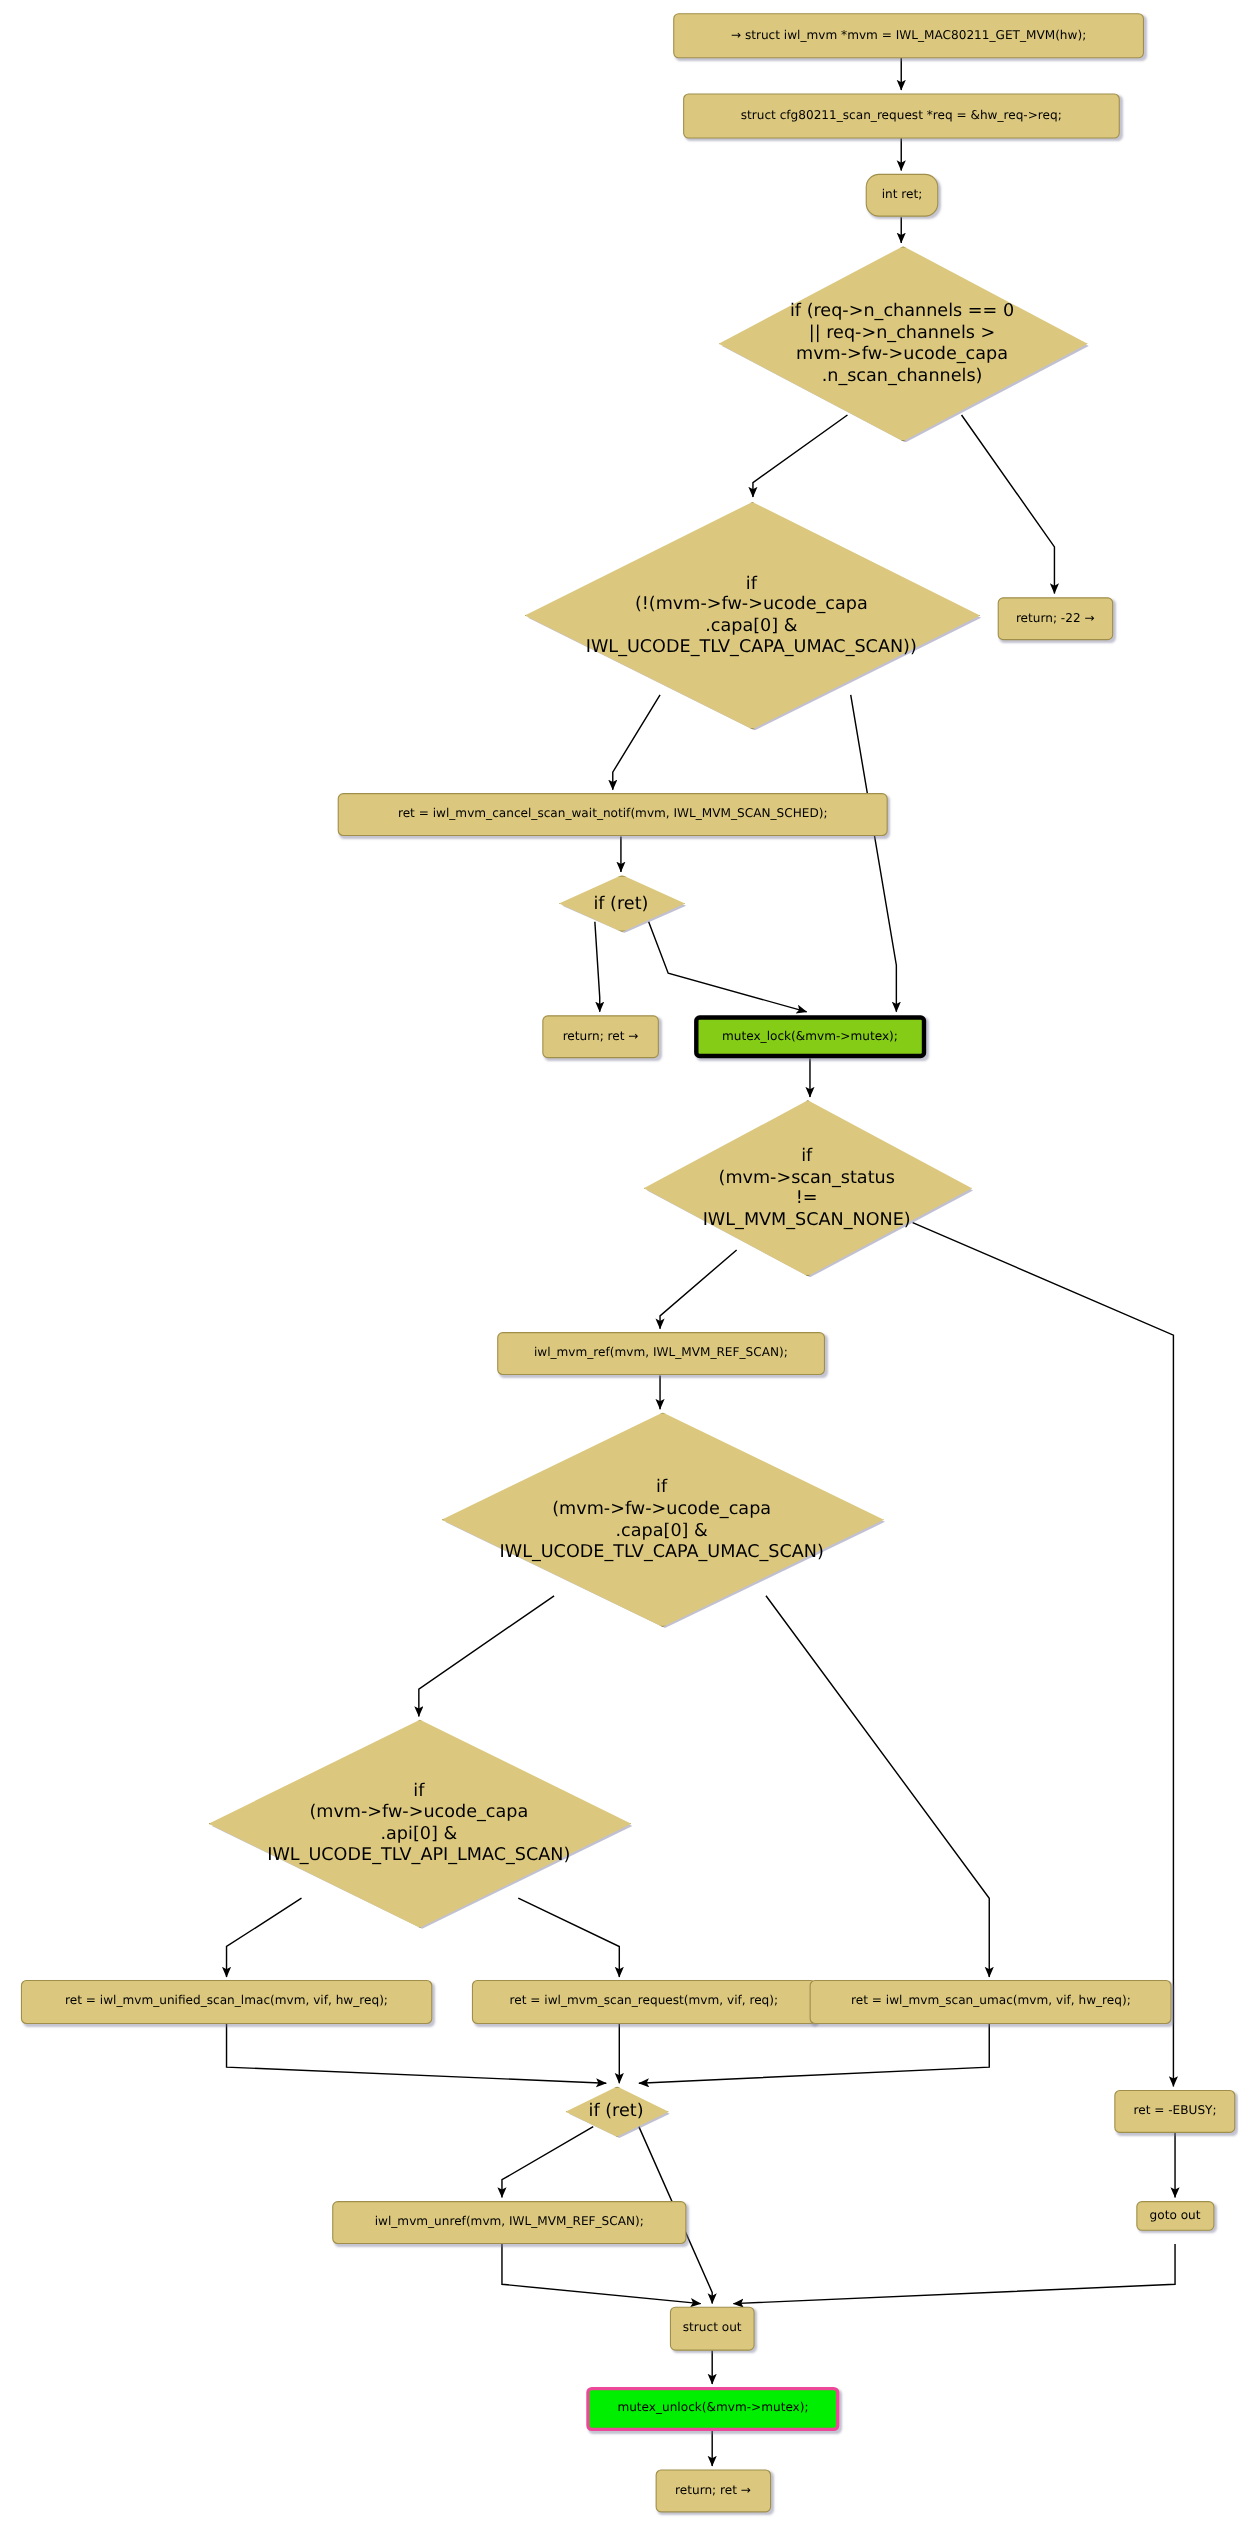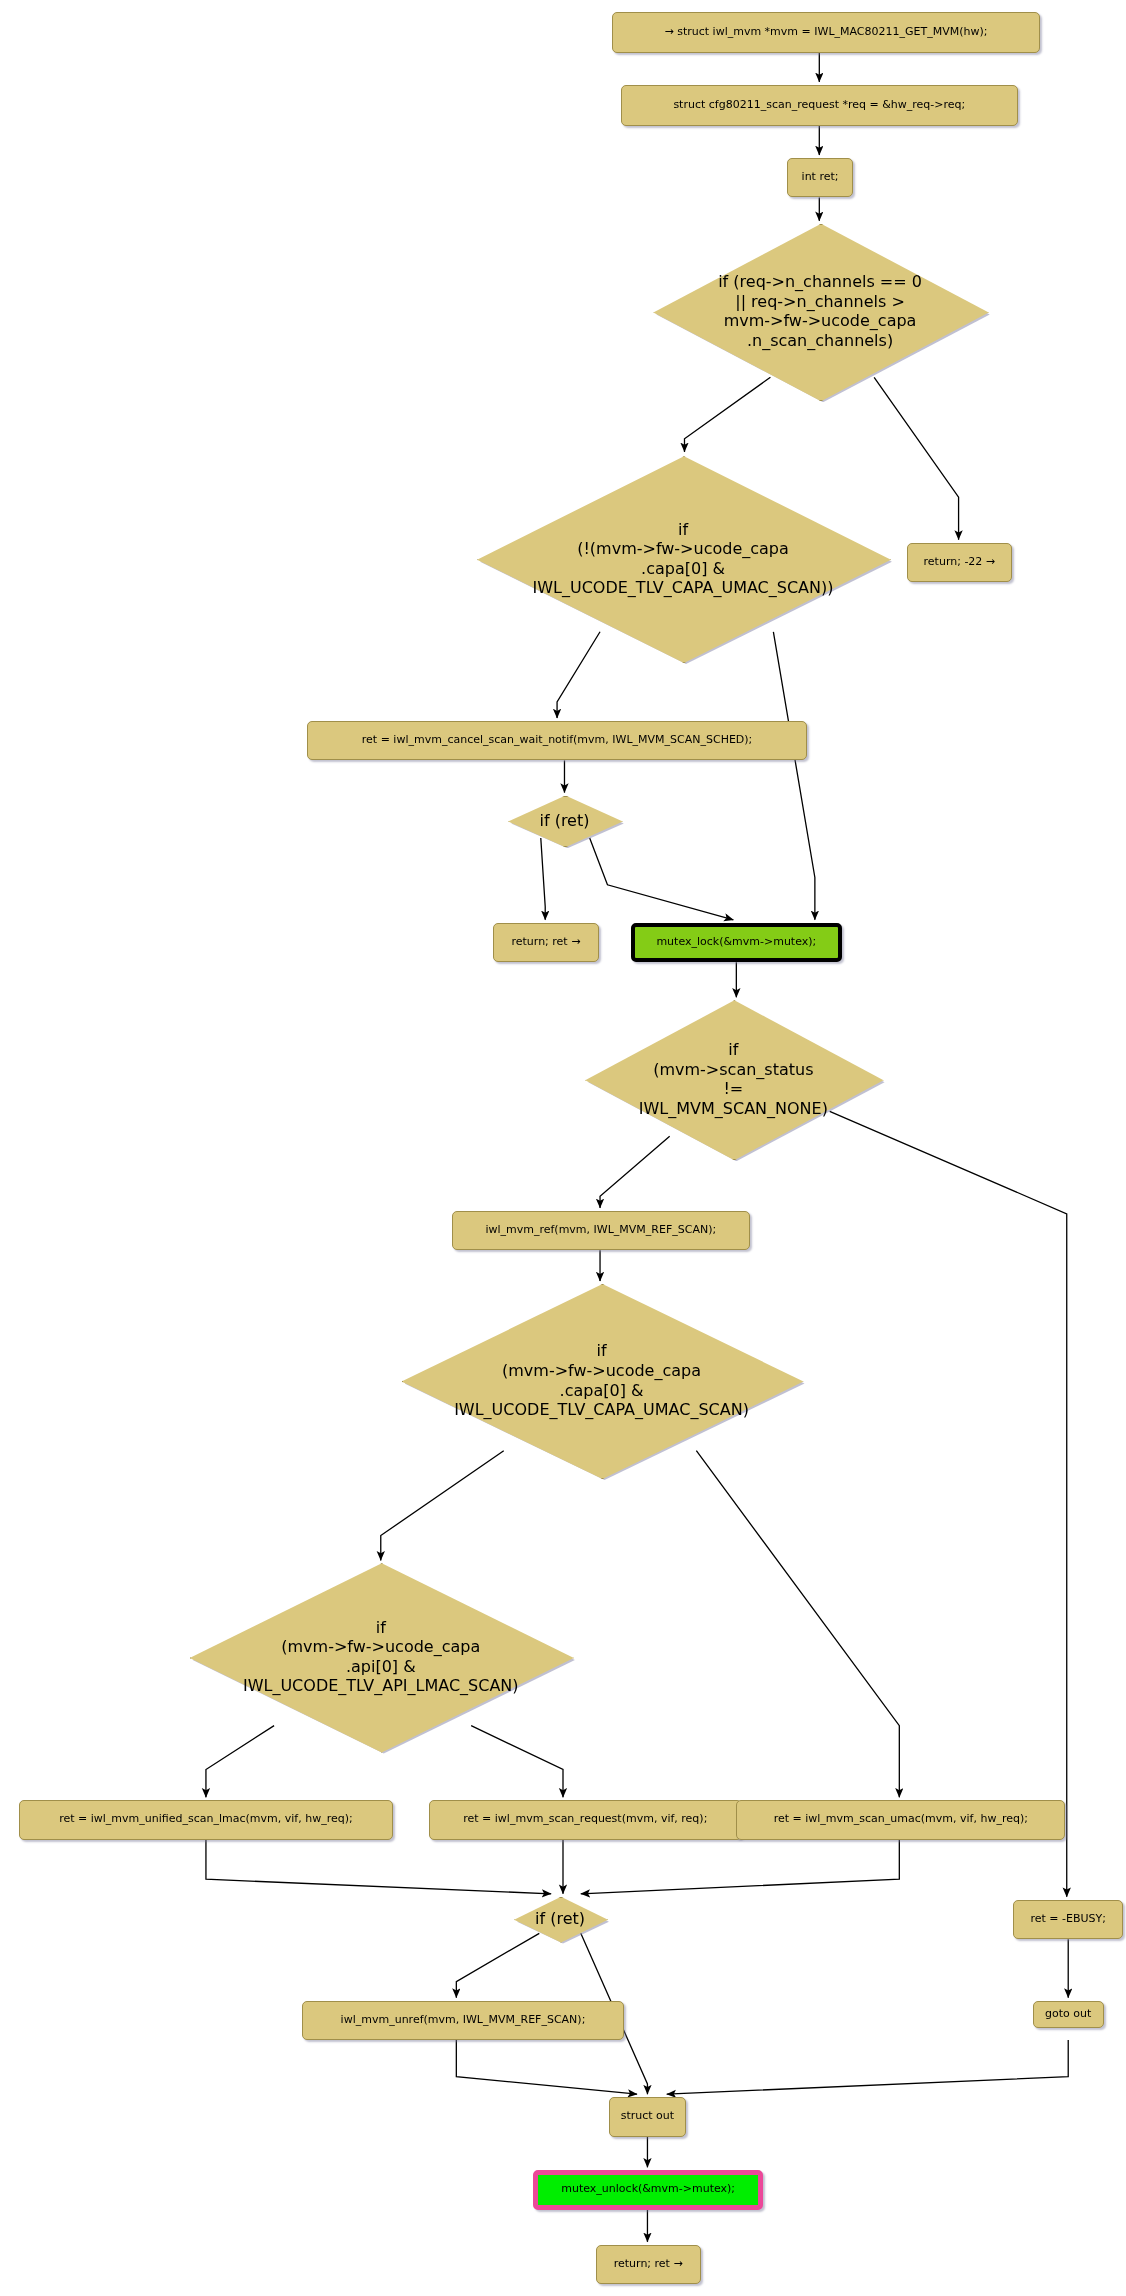--- a/index.html
+++ b/index.html
@@ -45,21 +45,21 @@
     box-shadow: 2px 2px 2px rgba(120,120,150,0.45);
     font-size: 11px;
     padding: 4px 8px;
   }
   .node.box.red {
     background: #84cc16;
     border: 4px solid #000000;
   }
   .node.box.green {
     background: #00ee00;
-    border: 5px solid #ec4899;
+    border: 3px solid #ec4899;
   }
   
   .node.diamond {
     background: transparent;
     border: none;
     font-size: 16px;
   }
   .node.diamond .dshape {
     position: absolute;
     left: 0; top: 0;
@@ -127,21 +127,21 @@
         <path d="M1068.22,1939.17 L1068.22,1997.67" fill="none" stroke="#000000" stroke-width="1.3" marker-end="url(#arrow)"></path>
         <path d="M456.33,2040.08 L456.33,2076.64 L637.08,2094.19" fill="none" stroke="#000000" stroke-width="1.3" marker-end="url(#arrow)"></path>
         <path d="M1068.22,2040.08 L1068.22,2076.64 L666.71,2094.19" fill="none" stroke="#000000" stroke-width="1.3" marker-end="url(#arrow)"></path>
         <path d="M647.45,2136.60 L647.45,2167.31" fill="none" stroke="#000000" stroke-width="1.3" marker-end="url(#arrow)"></path>
         <path d="M647.45,2209.72 L647.45,2241.89" fill="none" stroke="#000000" stroke-width="1.3" marker-end="url(#arrow)"></path>
       </g>
   </svg>
   <div id="node-layer">
       <div class="node box" style="left: 611.892px; top: 11.6994px; width: 428.176px; height: 40.9478px;"><span class="nlabel">→ struct iwl_mvm *mvm = IWL_MAC80211_GET_MVM(hw);</span></div>
       <div class="node box" style="left: 620.782px; top: 84.8204px; width: 397.063px; height: 40.9478px;"><span class="nlabel">struct cfg80211_scan_request *req = &amp;hw_req-&gt;req;</span></div>
-      <div class="node box" style="left: 786.718px; top: 157.941px; width: 66.6711px; height: 39.4854px;"><span class="nlabel">int ret;</span></div>
+      <div class="node box" style="left: 786.718px; top: 157.941px; width: 66.6711px; height: 39.4854px; border-radius: 12px;"><span class="nlabel">int ret;</span></div>
       <div class="node diamond" style="left: 653.376px; top: 223.75px; width: 333.355px; height: 175.49px;"><div class="dshadow"></div><div class="dshape"></div><div class="dlabel">if (req-&gt;n_channels == 0
 || req-&gt;n_channels &gt;
 mvm-&gt;fw-&gt;ucode_capa
 .n_scan_channels)</div></div>
       <div class="node box" style="left: 906.726px; top: 542.558px; width: 105.192px; height: 39.4854px;"><span class="nlabel">return; -22 →</span></div>
       <div class="node diamond" style="left: 477.068px; top: 456.275px; width: 411.879px; height: 204.739px;"><div class="dshadow"></div><div class="dshape"></div><div class="dlabel">if
 (!(mvm-&gt;fw-&gt;ucode_capa
 .capa[0] &amp;
 IWL_UCODE_TLV_CAPA_UMAC_SCAN))</div></div>
       <div class="node box" style="left: 306.687px; top: 720.973px; width: 500.774px; height: 39.4854px;"><span class="nlabel">ret = iwl_mvm_cancel_scan_wait_notif(mvm, IWL_MVM_SCAN_SCHED);</span></div>

